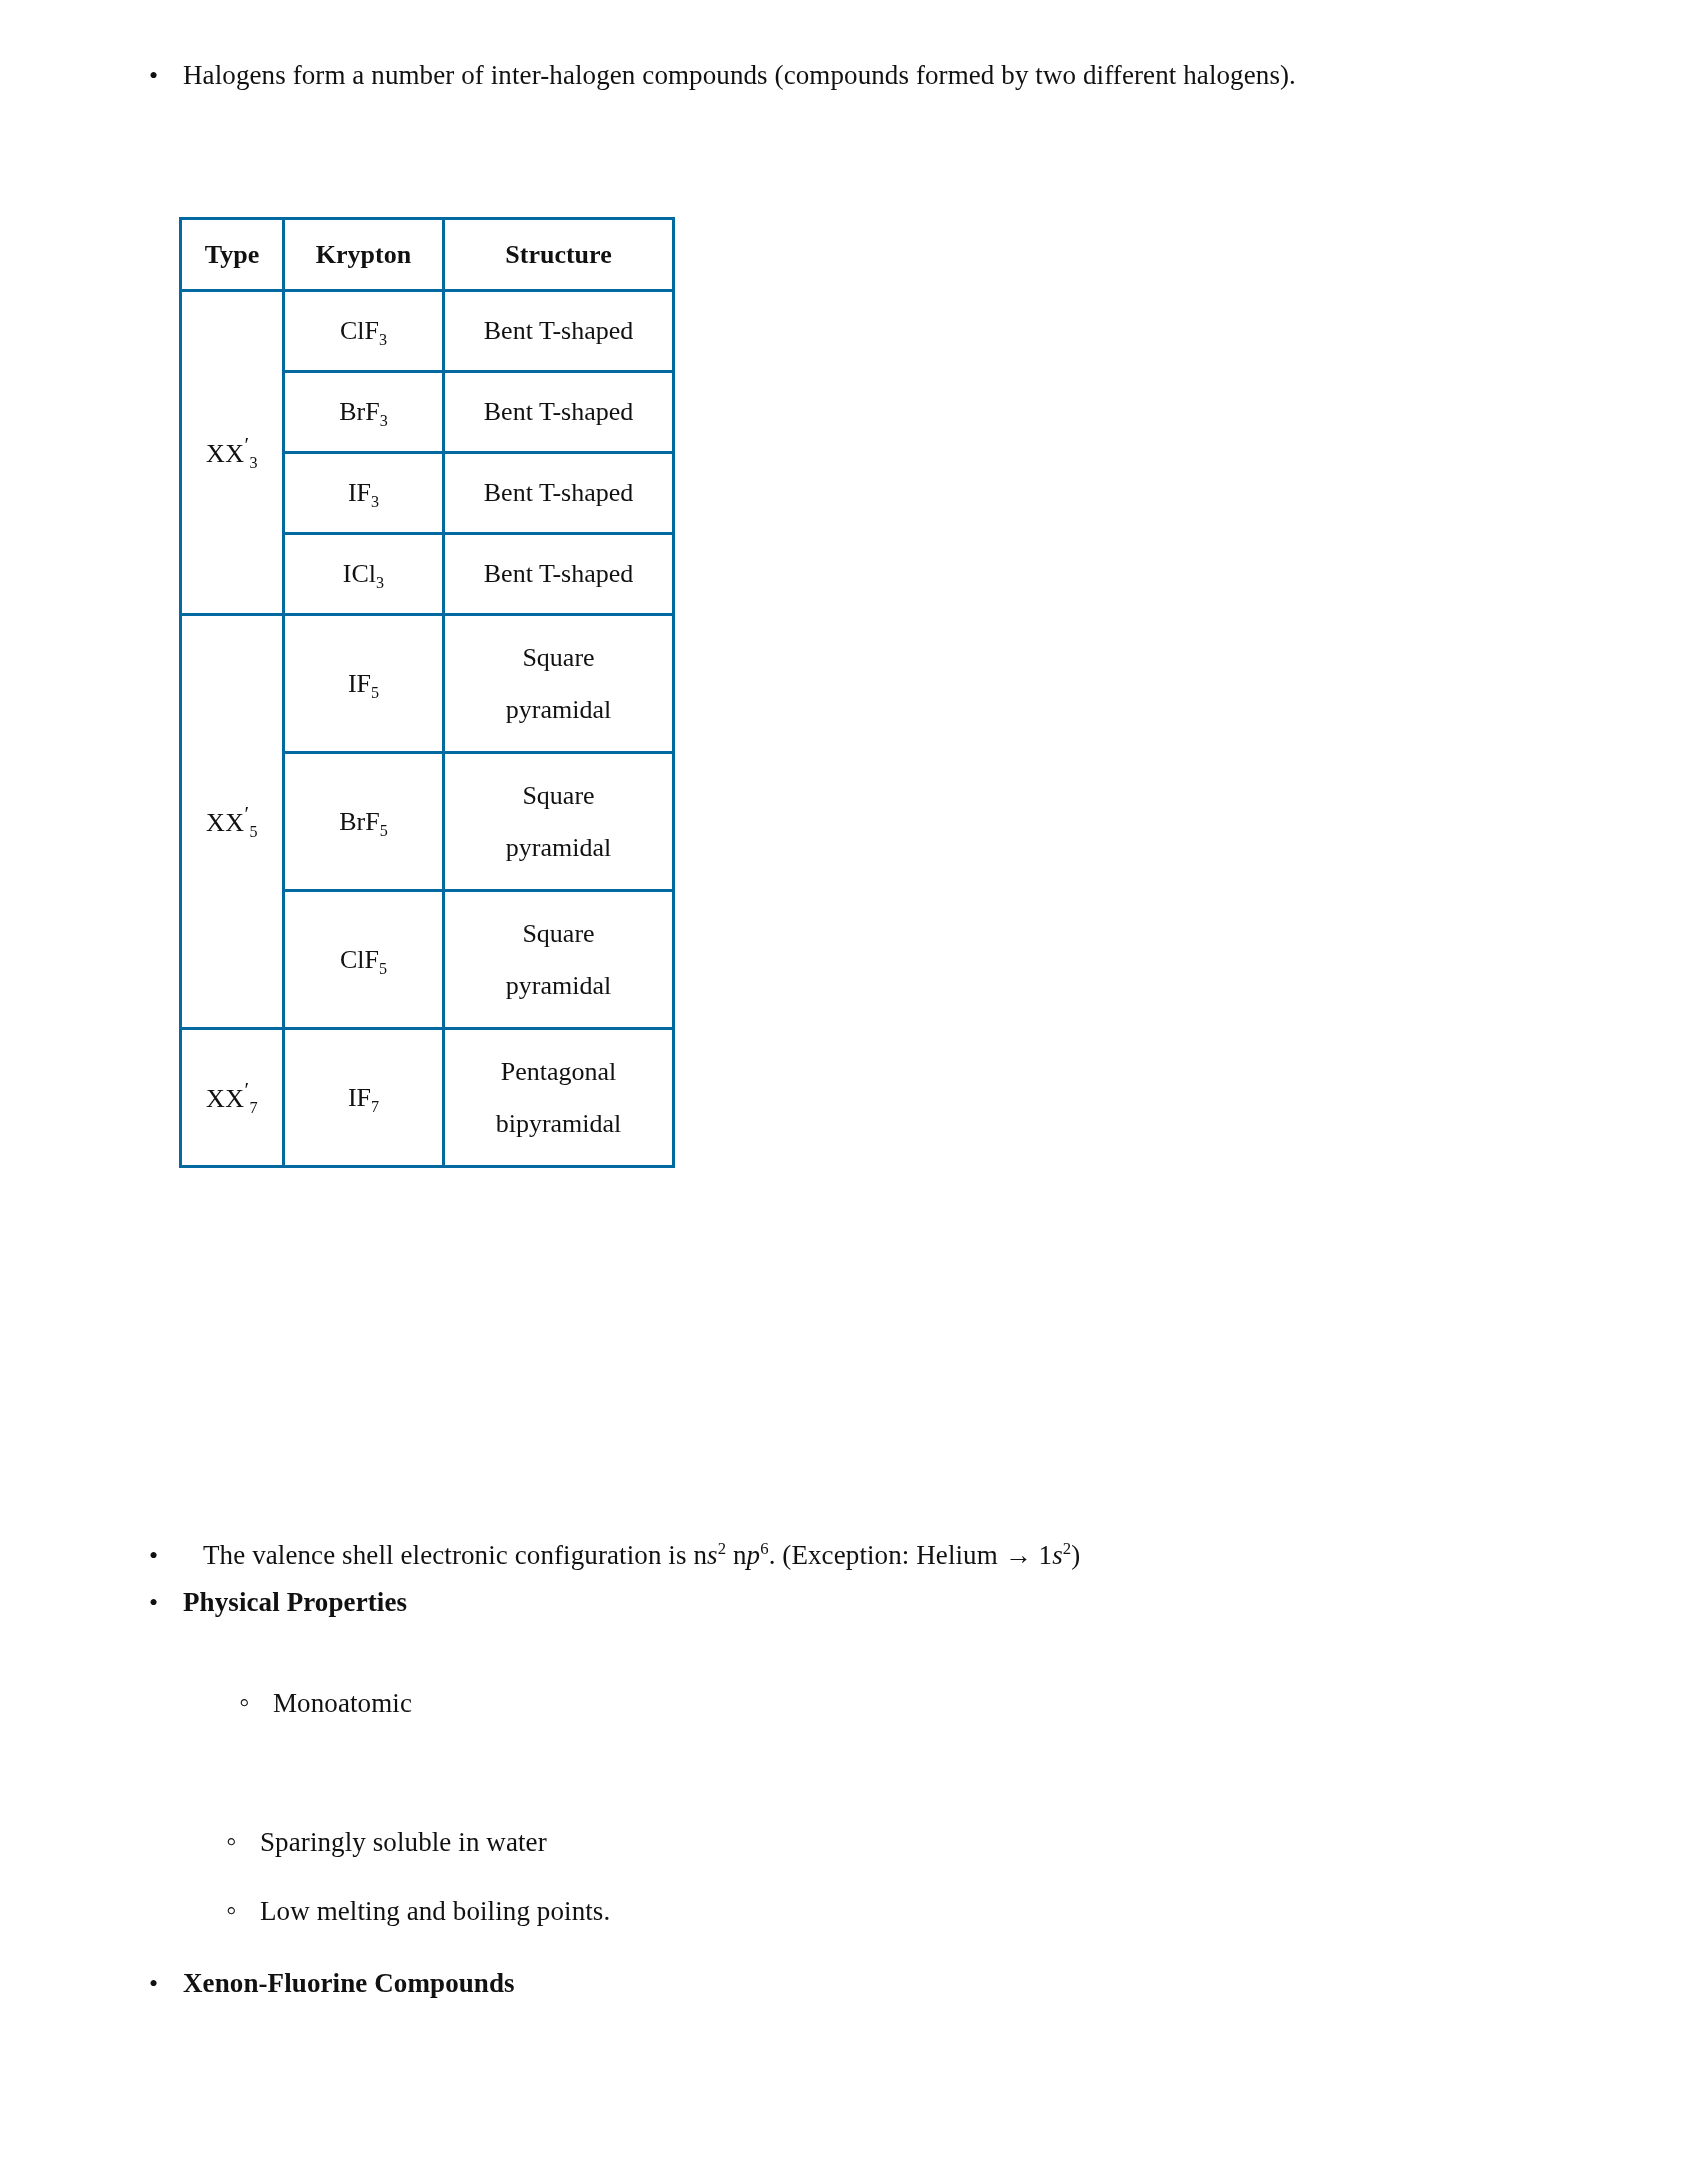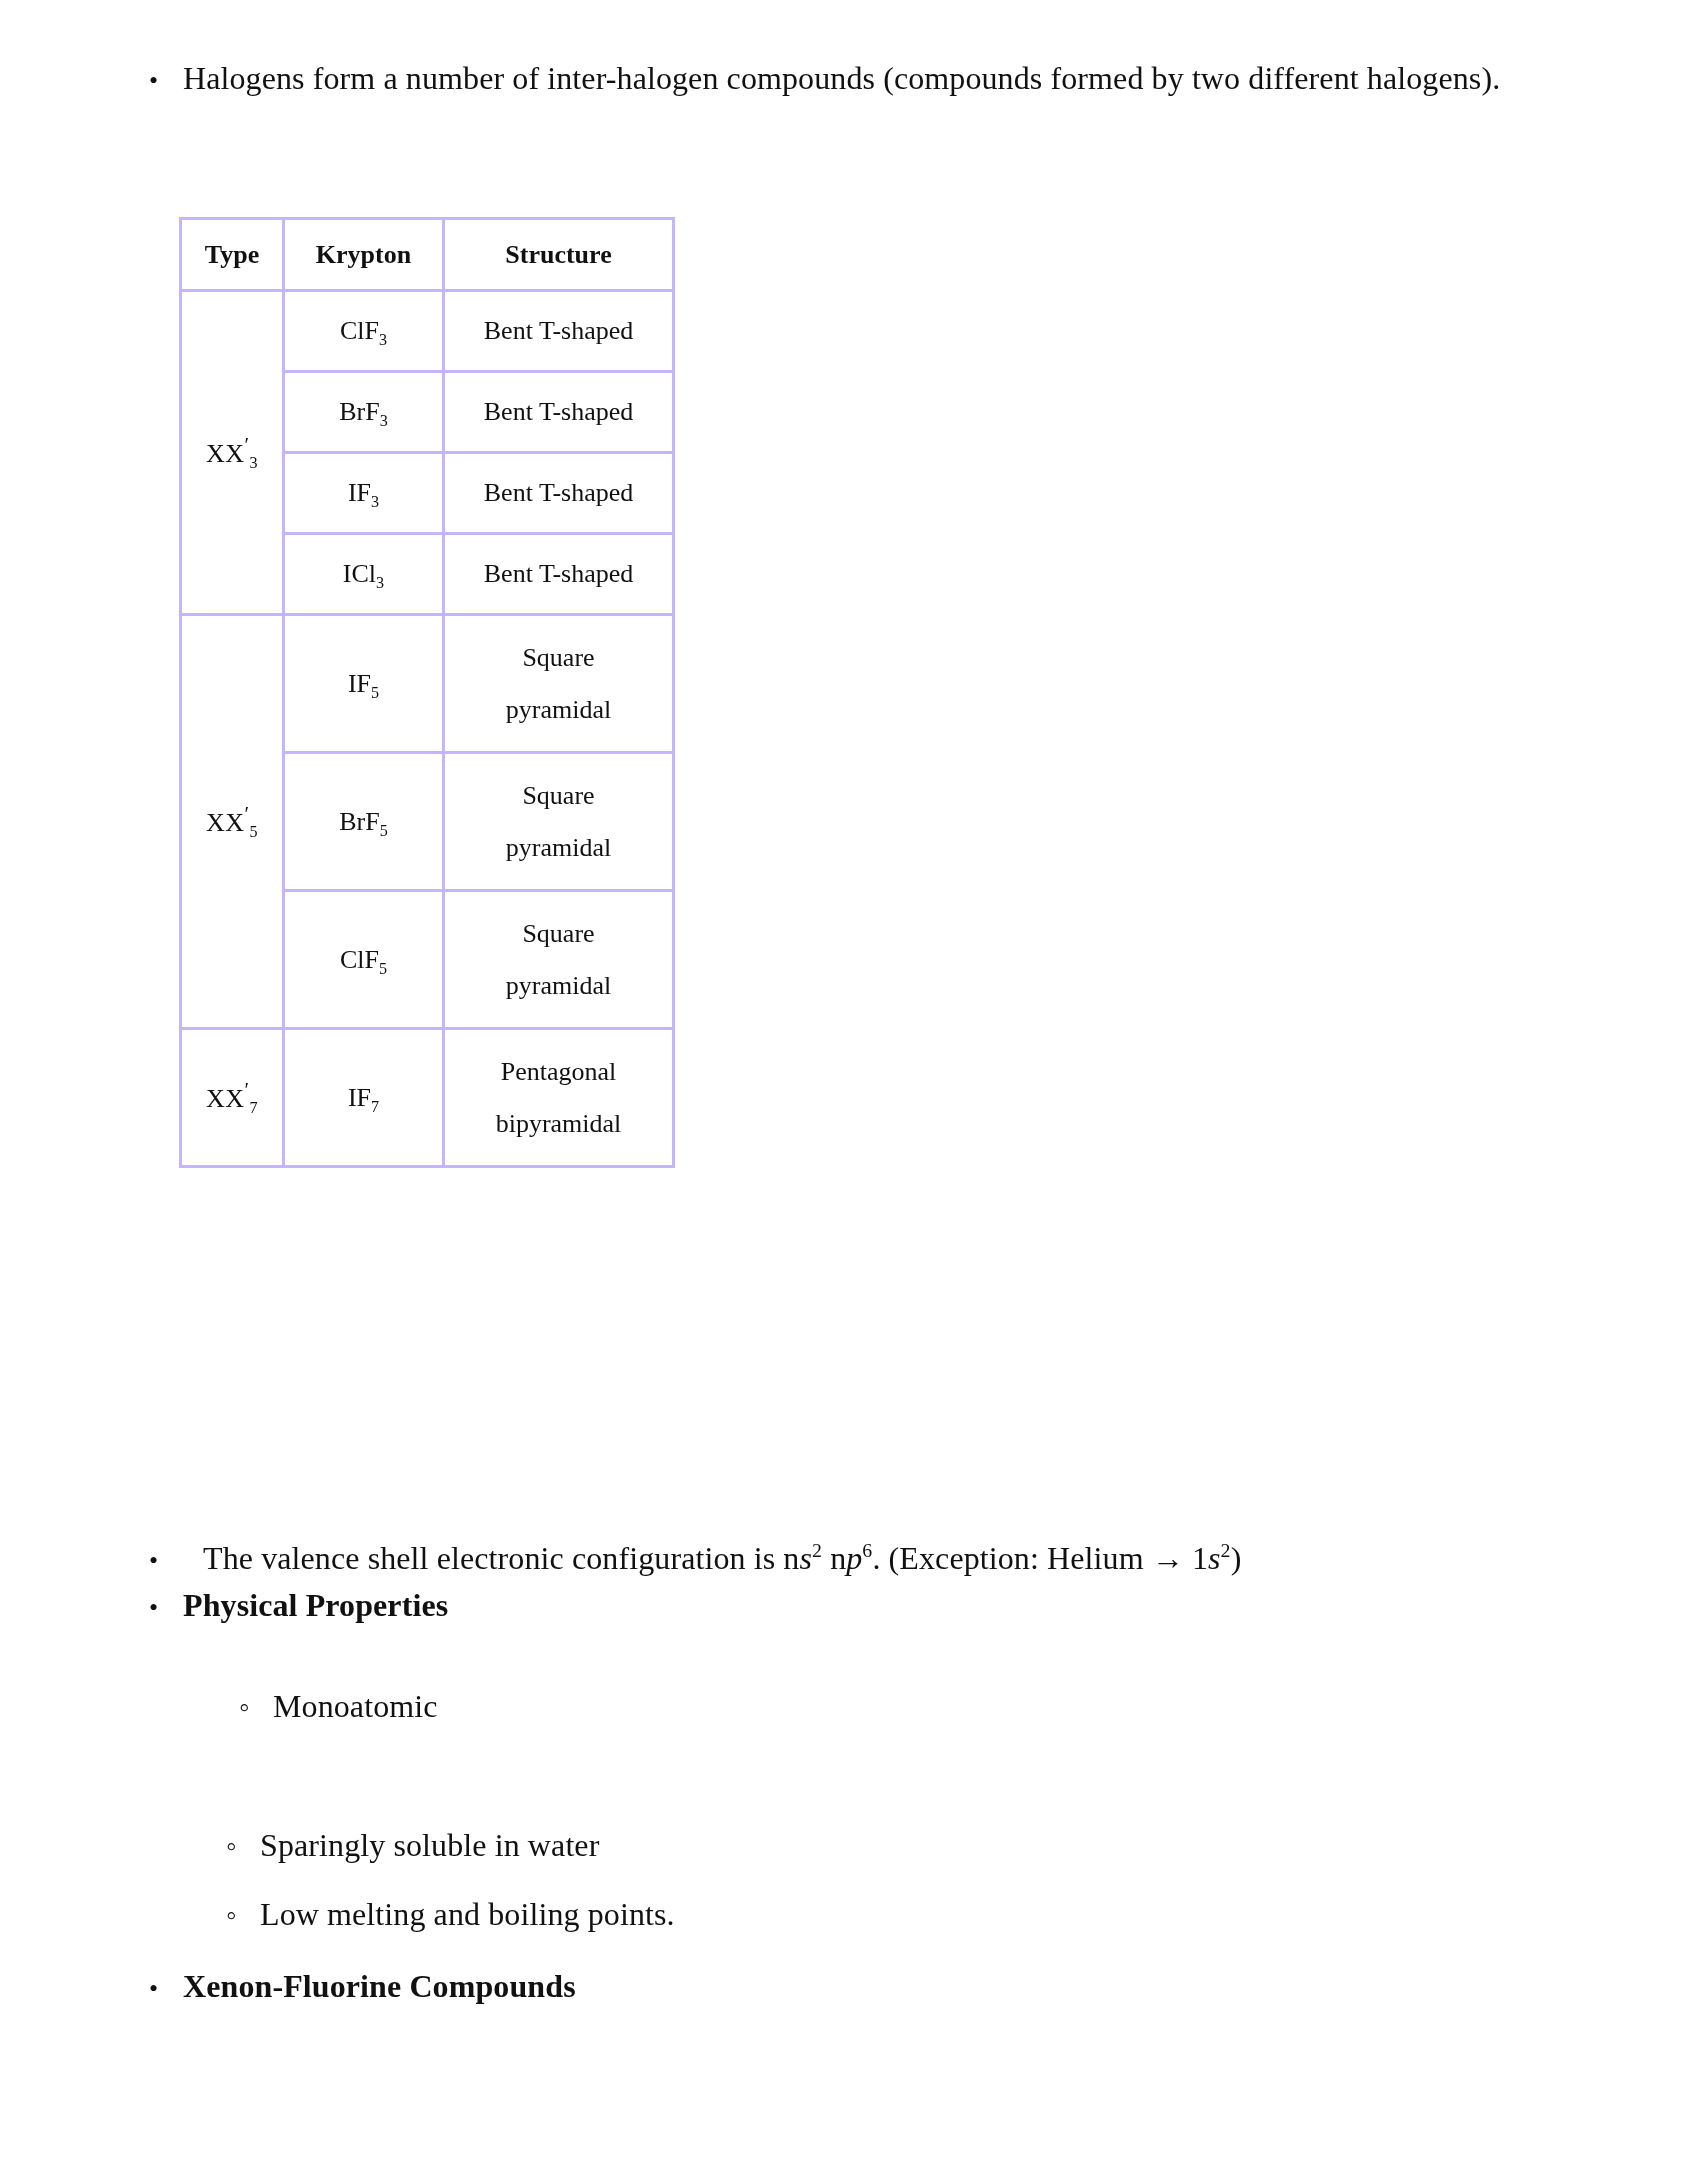--- a/index.html
+++ b/index.html
@@ -34,42 +34,42 @@
     width: 34px;
     flex: 0 0 34px;
     font-size: 26px;
     line-height: 1;
     color: #111111;
     text-align: left;
   }
   .bullet-marker.disc::before { content: "\2022"; }
   .bullet-marker.circle::before { content: "\25E6"; font-size: 30px; }
   .bullet-text {
-    font-size: 32px;
+    font-size: 27px;
     line-height: 1.35;
     letter-spacing: 0.1px;
     white-space: nowrap;
   }
   .bullet-text.bold { font-weight: bold; }
 
   sup.sc { font-size: 0.62em; vertical-align: super; line-height: 0; }
   sub.sb { font-size: 0.62em; vertical-align: sub; line-height: 0; }
   i.it { font-style: italic; }
 
   
   .halogen-table {
     position: absolute;
     left: 179px;
     top: 217px;
     border-collapse: collapse;
     table-layout: fixed;
     background: #ffffff;
   }
   .halogen-table td, .halogen-table th {
-    border: 3px solid #c4b5fd;
+    border: 3px solid #0369a1;
     text-align: center;
     vertical-align: middle;
     font-size: 26px;
     color: #111111;
     padding: 0;
   }
   .halogen-table th {
     font-weight: bold;
     height: 69px;
   }

